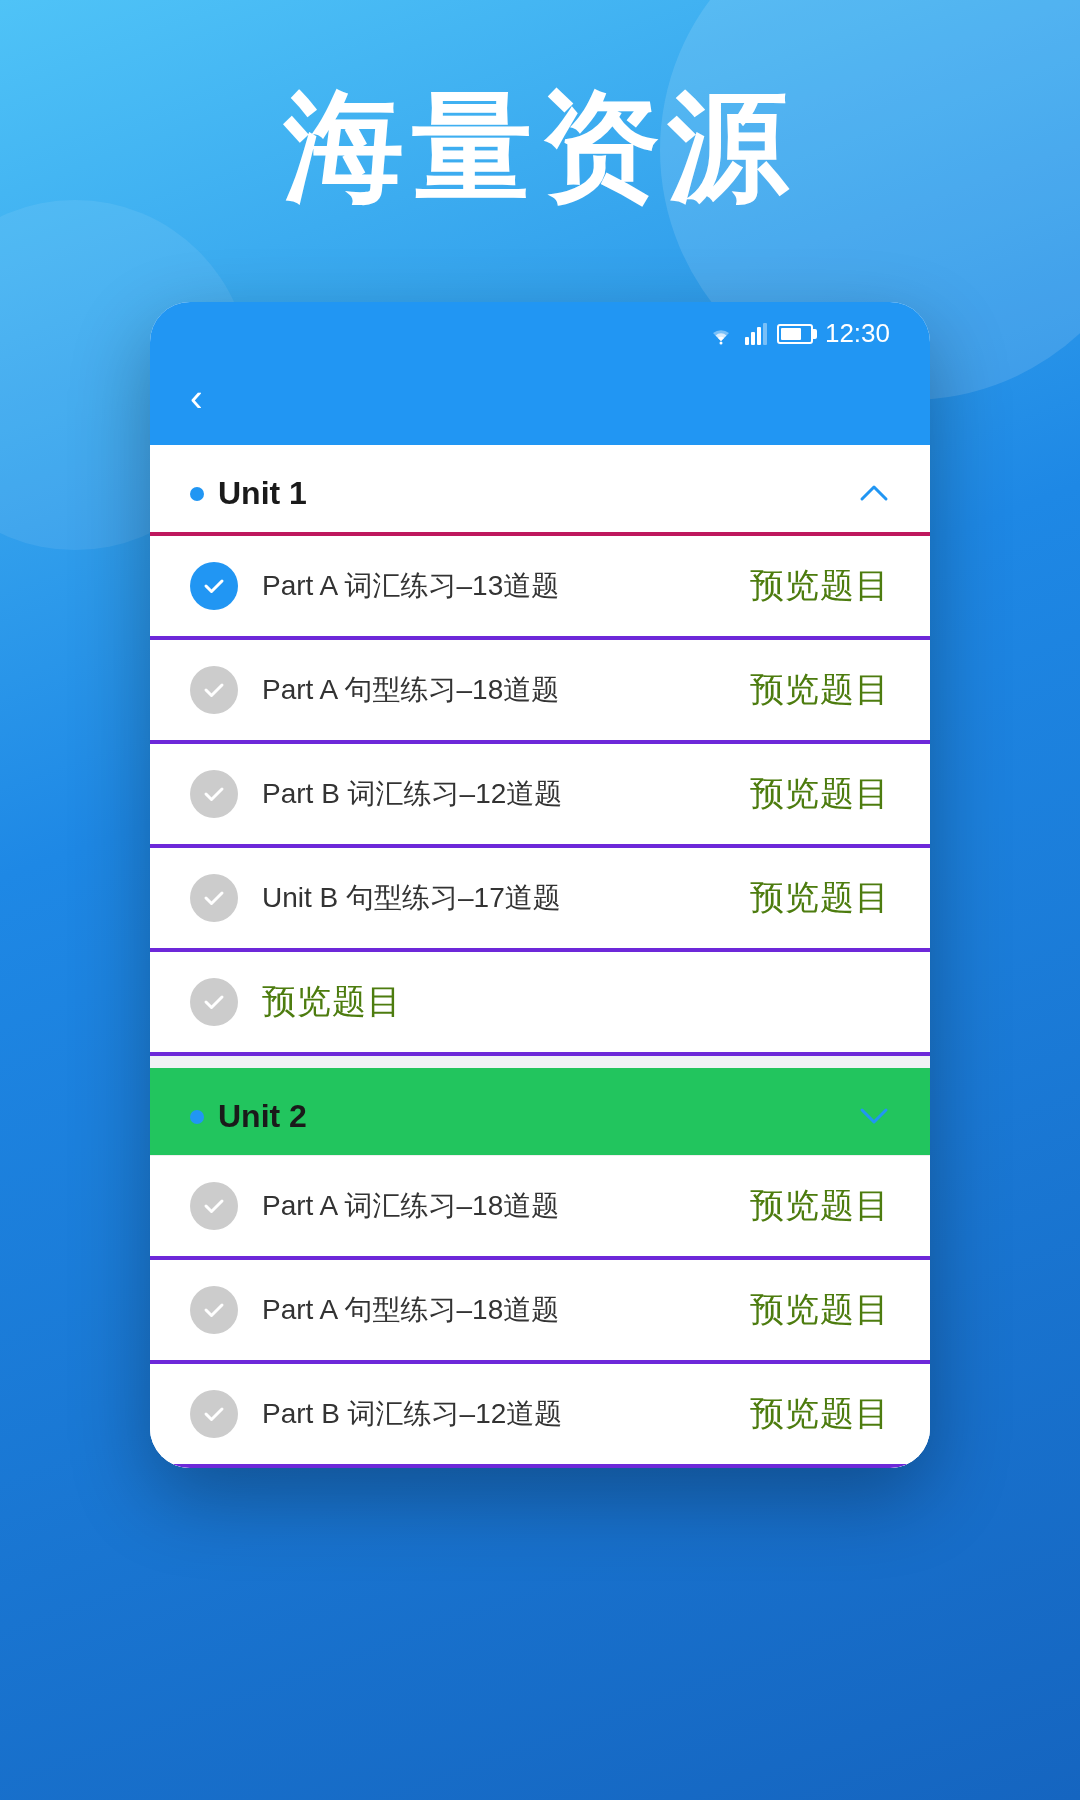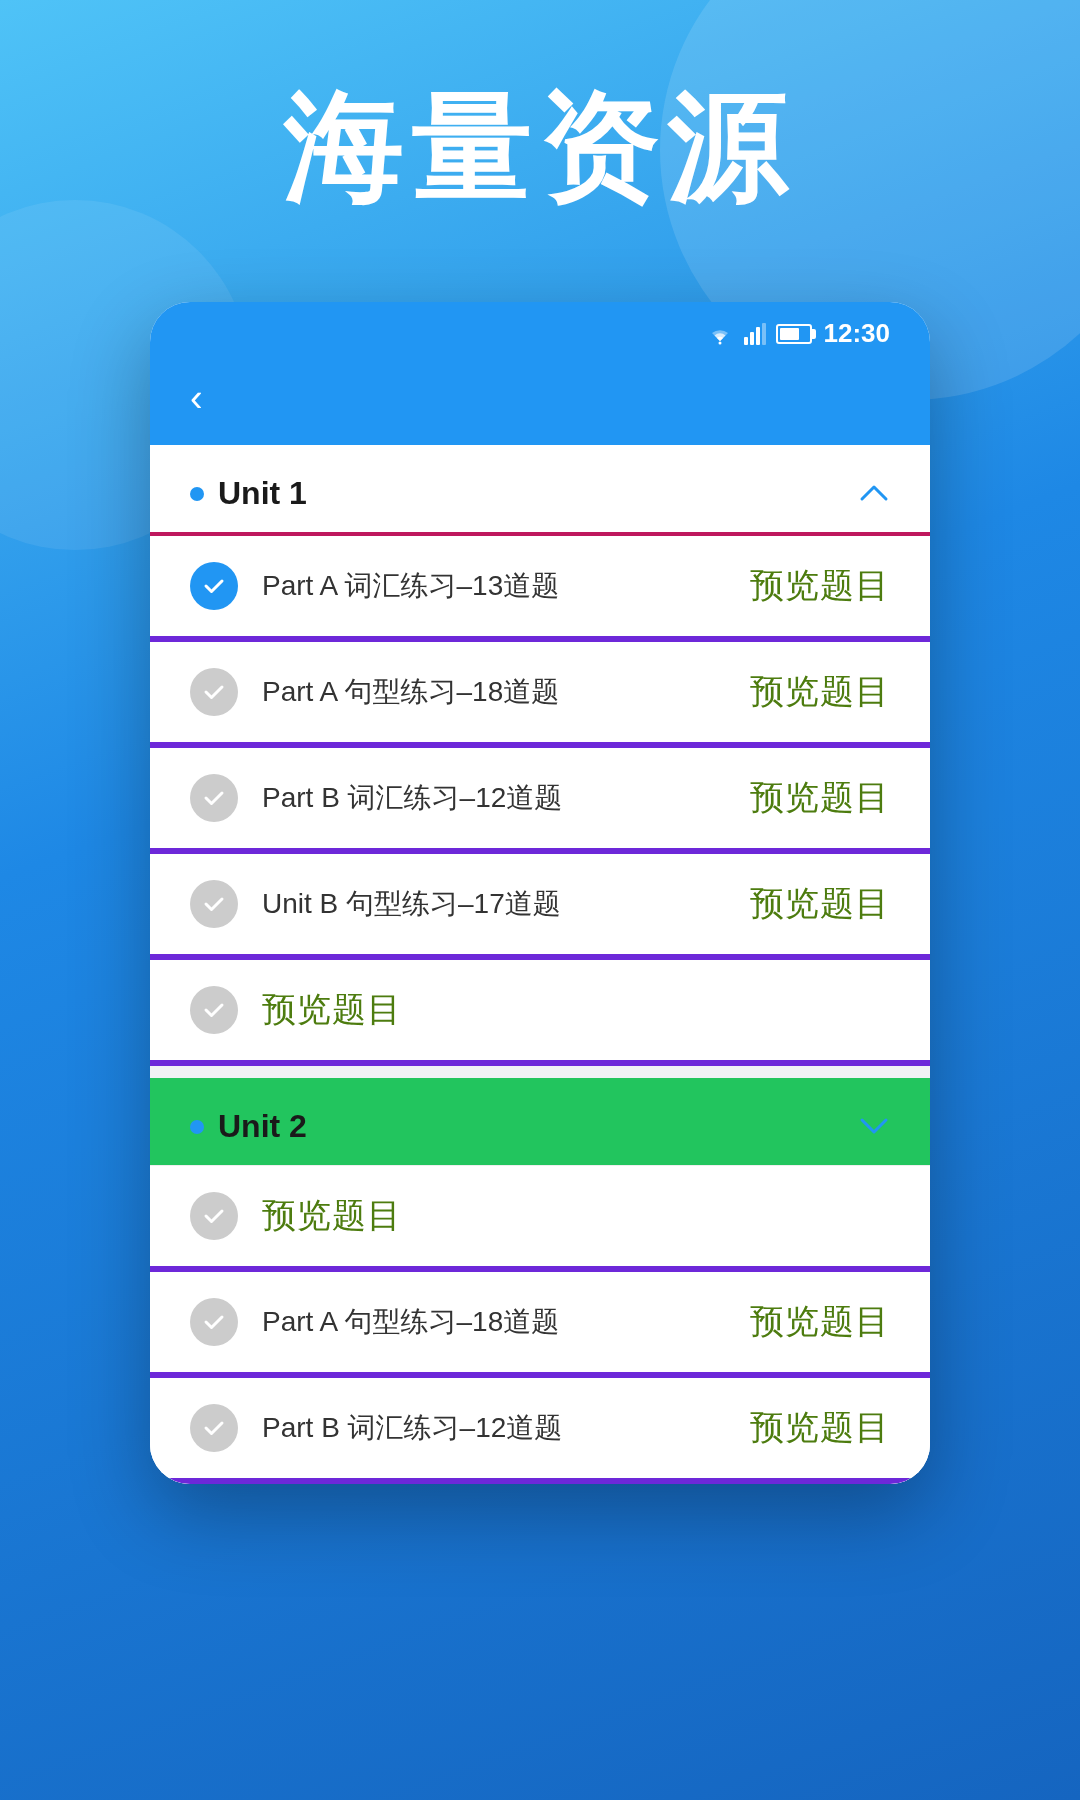--- a/index.html
+++ b/index.html
@@ -124,21 +124,21 @@
       transform: translateY(-50%);
       width: 4px;
       height: 10px;
       background: white;
       border-radius: 0 2px 2px 0;
     }
 
     .status-time {
       color: white;
       font-size: 26px;
-      font-weight: 700;
+      font-weight: 400;
     }
 
     
     .nav-bar {
       background: #2196f3;
       padding: 20px 40px 28px;
       display: flex;
       align-items: center;
       position: relative;
     }
@@ -201,21 +201,21 @@
 
     
     .exercise-list {
       background: white;
     }
 
     .exercise-item {
       display: flex;
       align-items: center;
       padding: 26px 40px;
-      border-bottom: 6px solid #6d28d9;
+      border-bottom: 4px solid #6d28d9;
       gap: 24px;
     }
 
     .check-icon {
       width: 48px;
       height: 48px;
       border-radius: 50%;
       flex-shrink: 0;
       display: flex;
       align-items: center;
@@ -383,20 +383,21 @@
       </div>
 
       <div class="exercise-list">
 
         <div class="exercise-item">
           <div class="check-icon unchecked">
             <svg viewBox="0 0 26 26" fill="none">
               <path d="M5 13l5.5 5.5L21 8" stroke="white" stroke-width="3" stroke-linecap="round" stroke-linejoin="round"></path>
             </svg>
           </div>
+          <span class="exercise-name">Part A  词汇练习–18道题</span>
           <span class="preview-btn">预览题目</span>
         </div>
 
         <div class="exercise-item">
           <div class="check-icon unchecked">
             <svg viewBox="0 0 26 26" fill="none">
               <path d="M5 13l5.5 5.5L21 8" stroke="white" stroke-width="3" stroke-linecap="round" stroke-linejoin="round"></path>
             </svg>
           </div>
           <span class="exercise-name">Part A  句型练习–18道题</span>

